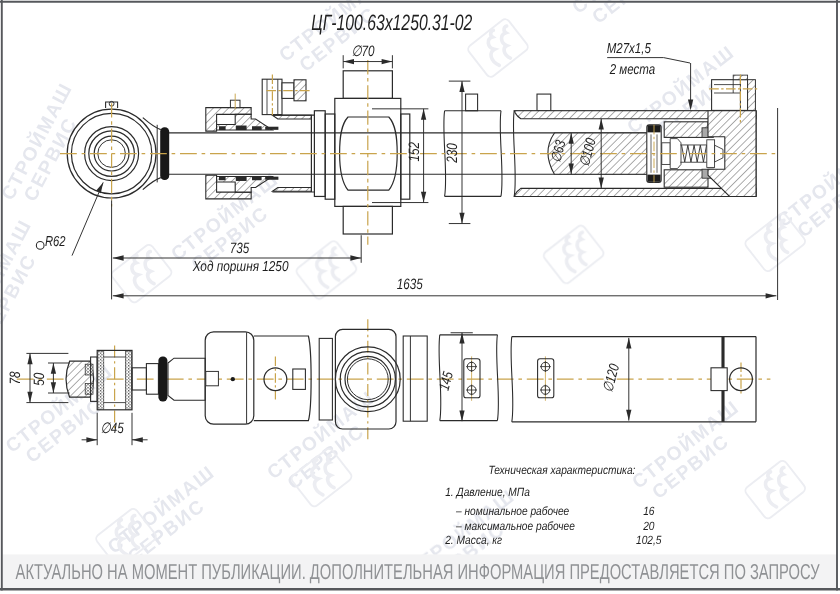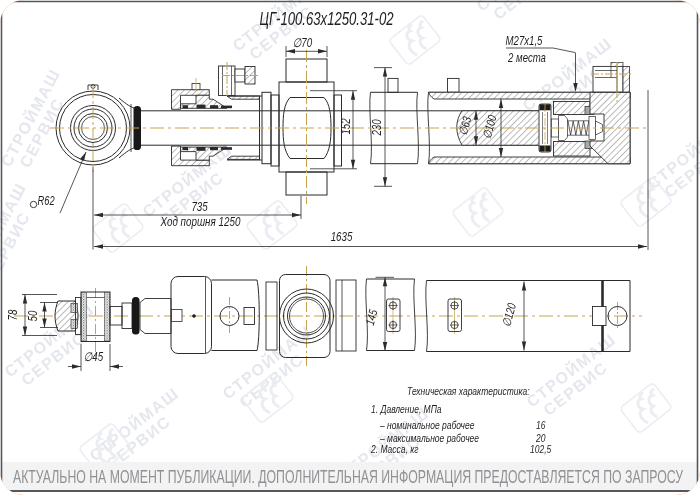--- a/index.html
+++ b/index.html
@@ -1,16 +1,16 @@
 <!DOCTYPE html>
 <html><head>
 <meta charset="utf-8">
 <style>
   html,body{margin:0;padding:0;background:#fff;}
-  .wrap{width:700px;height:495px;position:relative;overflow:hidden;background:#f97316;border-radius:24px;}
+  .wrap{width:700px;height:495px;position:relative;overflow:hidden;background:#f97316;}
   svg{display:block}
   text{font-family:"Liberation Sans",sans-serif;}
   .d{font-style:italic;fill:#1f1f1f;}
   .wm{font-weight:bold;letter-spacing:1.5px;fill:#b6bbce;}
 </style>
 </head>
 <body>
 <div class="wrap">
 <svg width="700" height="495" viewBox="0 0 700 495">
 <defs>

